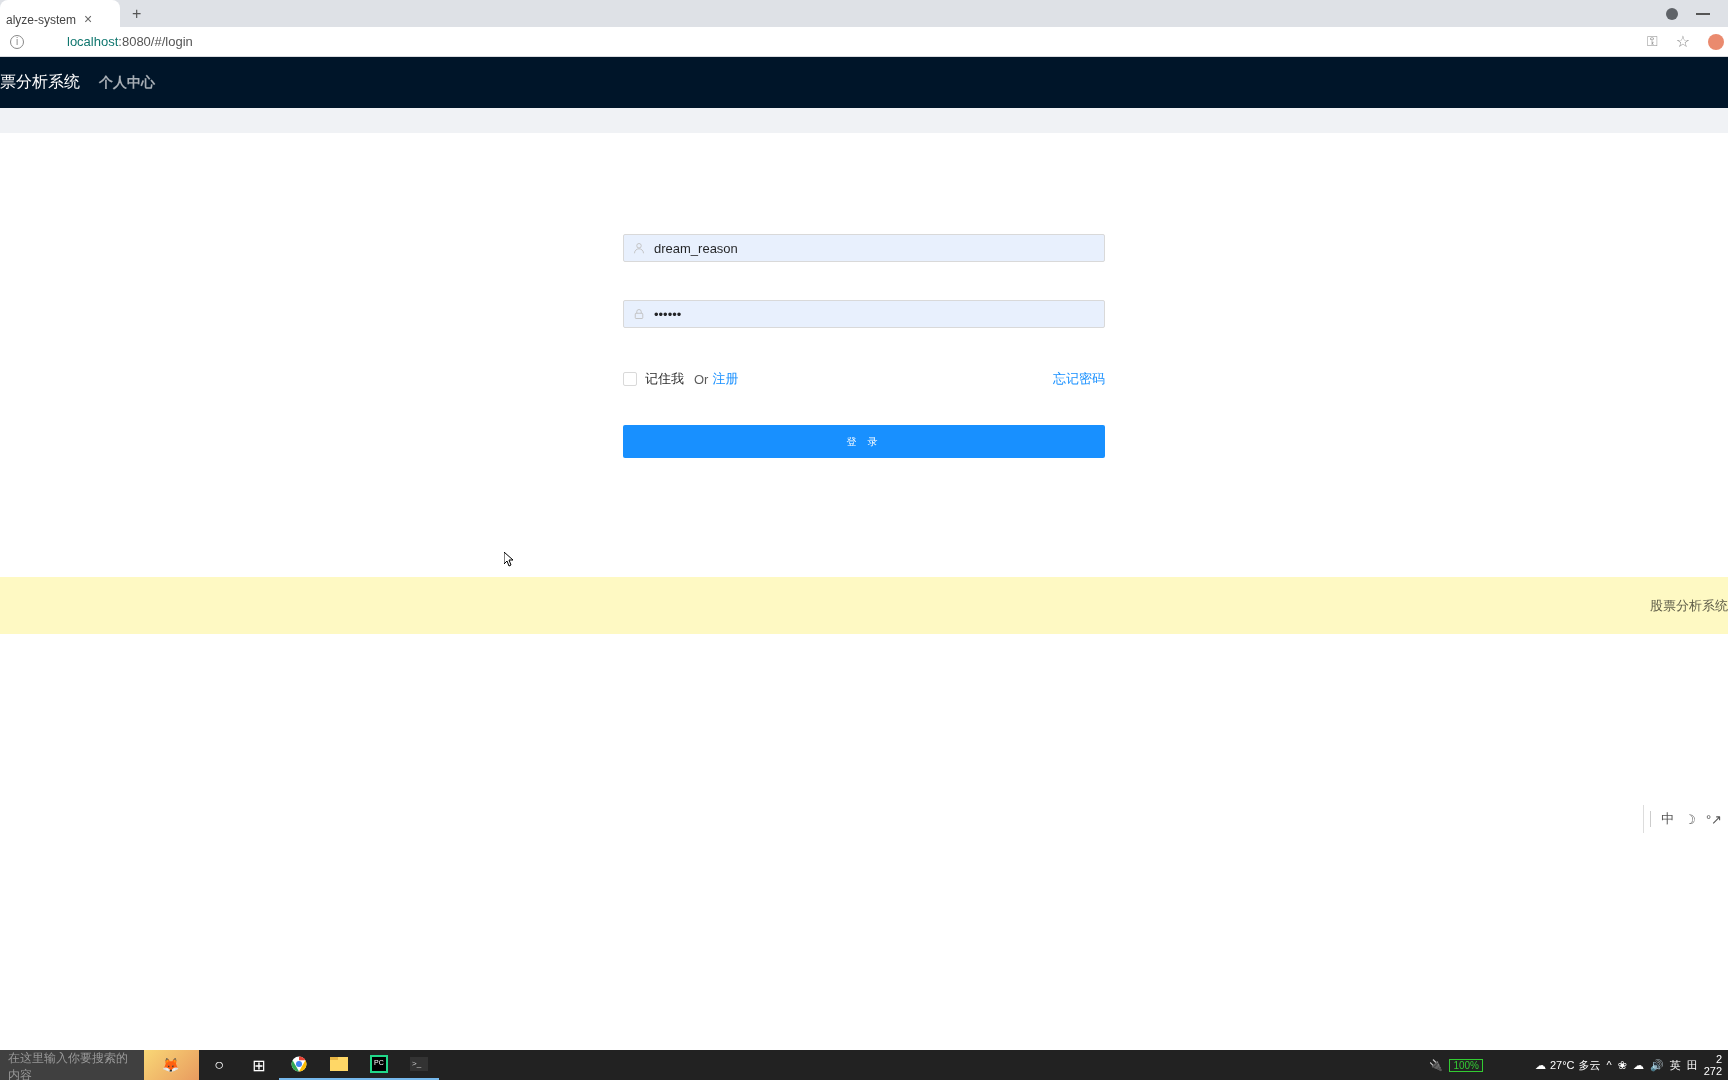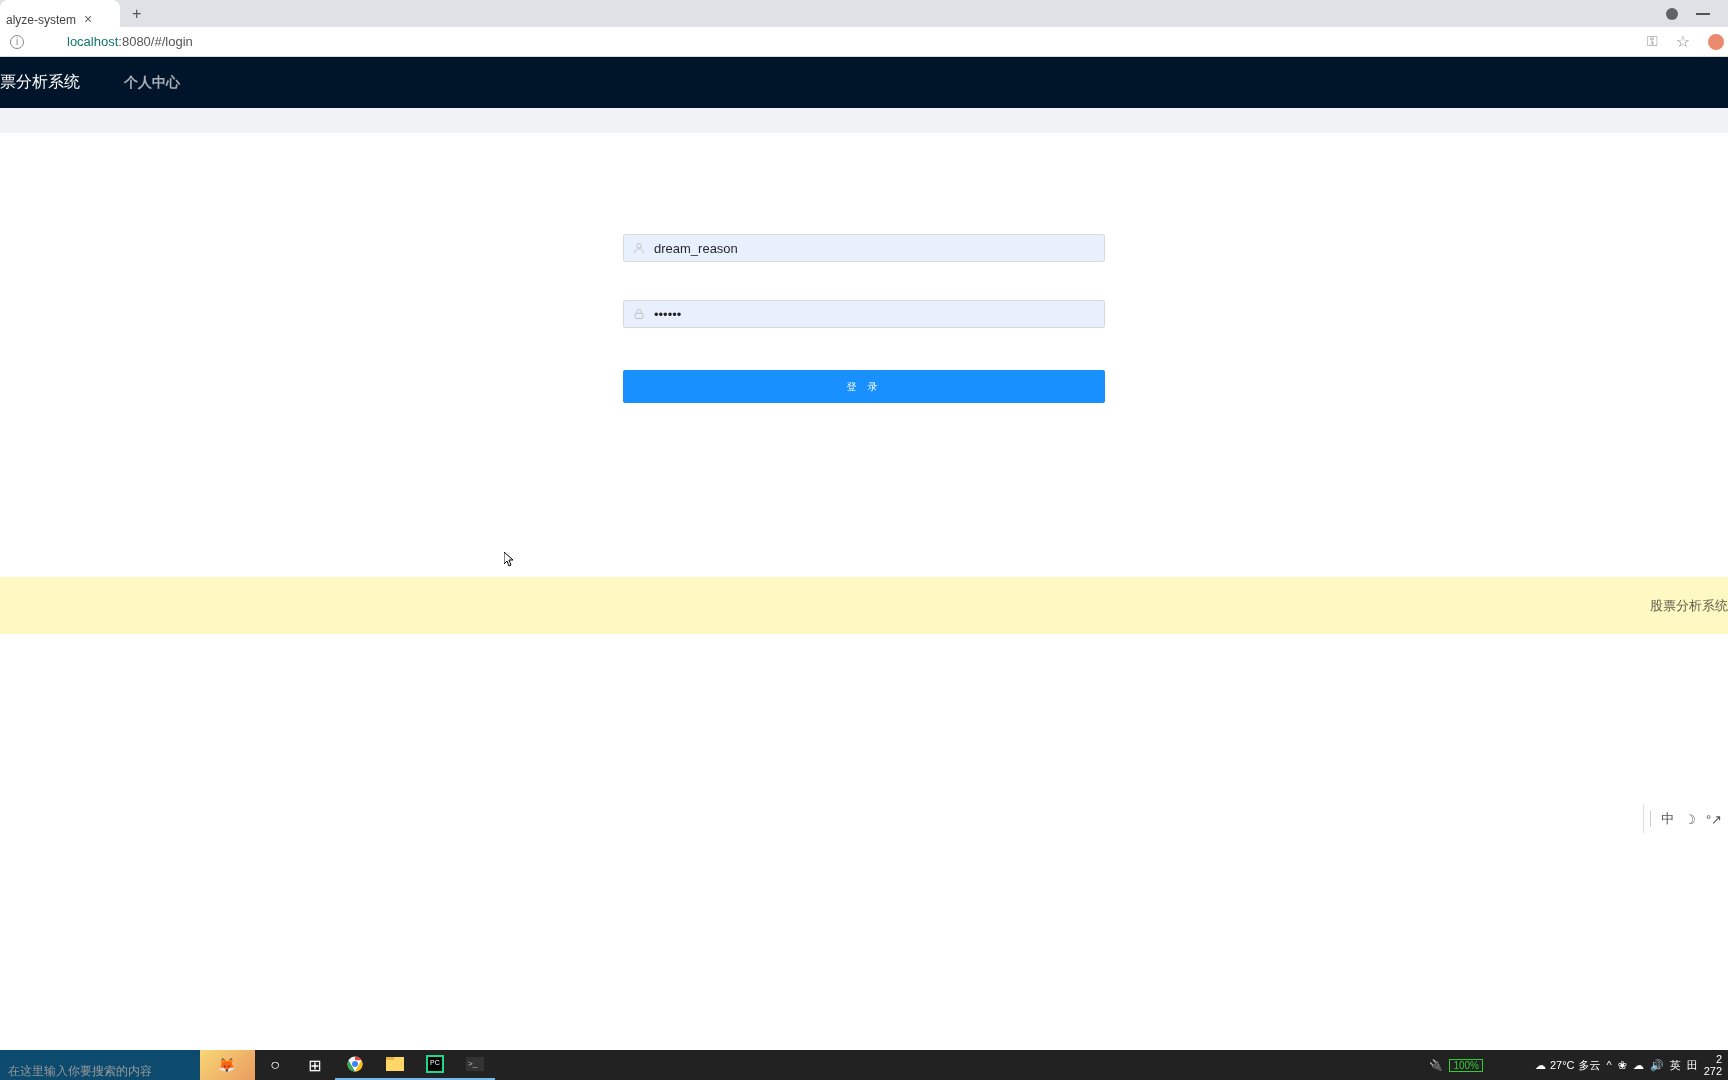--- a/index.html
+++ b/index.html
@@ -12,42 +12,42 @@
     .incognito-dot { width: 12px; height: 12px; border-radius: 50%; background: #5f6368; }
     .minimize { width: 14px; height: 2px; background: #555; }
     .address-bar { height: 30px; background: #fff; display: flex; align-items: center; padding: 0 10px; border-bottom: 1px solid #dadce0; gap: 8px; }
     .site-info { width: 14px; height: 14px; border: 1.5px solid #888; border-radius: 50%; display: flex; align-items: center; justify-content: center; font-size: 10px; color: #888; }
     .url { font-size: 13px; color: #555; }
     .url .host { color: #0f766e; padding-left: 35px; }
     .addr-right { margin-left: auto; display: flex; gap: 18px; align-items: center; }
     .key-icon { font-size: 14px; color: #888; }
     .star-icon { font-size: 16px; color: #888; }
     .avatar { width: 16px; height: 16px; border-radius: 50%; background: #ea8a6e; margin-right: -6px; }
-    .nav-bar { height: 51px; background: #001529; display: flex; align-items: center; padding-left: 0; gap: 44px; }
+    .nav-bar { height: 51px; background: #001529; display: flex; align-items: center; padding-left: 0; gap: 19px; }
     .brand { color: #fff; font-size: 16px; font-weight: 500; margin-left: 0; }
     .nav-link { color: rgba(255,255,255,0.65); font-size: 14px; cursor: pointer; font-weight: bold; }
     .sub-header { height: 25px; background: #f0f2f5; }
     .content { background: #fff; height: 444px; padding-top: 101px; }
     .login-form { width: 482px; margin: 0 auto; }
     .input-wrap { position: relative; margin-bottom: 38px; }
     .input-wrap:first-child { margin-bottom: 38px; }
     .input-wrap.password-wrap { margin-bottom: 42px; }
     .input { width: 100%; height: 28px; border: 1px solid #d9d9d9; border-radius: 2px; padding: 0 12px 0 30px; font-size: 13px; color: rgba(0,0,0,0.85); background: #e8f0fd; outline: none; }
     .input-icon { position: absolute; left: 10px; top: 50%; transform: translateY(-50%); color: #bfbfbf; width: 12px; height: 12px; }
     .options-row { display: flex; align-items: center; font-size: 13px; color: rgba(0,0,0,0.85); margin-bottom: 37px; }
     .checkbox { width: 14px; height: 14px; border: 1px solid #d9d9d9; border-radius: 2px; margin-right: 8px; cursor: pointer; }
     .or-text { margin-left: 10px; color: rgba(0,0,0,0.65); }
     .register-link { color: #1890ff; margin-left: 4px; cursor: pointer; }
     .forgot-link { margin-left: auto; color: #1890ff; cursor: pointer; }
     .login-btn { width: 100%; height: 33px; background: #1890ff; border: none; color: #fff; font-size: 10px; letter-spacing: 4px; border-radius: 2px; cursor: pointer; }
     .footer-band { background: #fef9c3; height: 57px; display: flex; align-items: center; justify-content: flex-end; font-size: 13px; color: rgba(0,0,0,0.65); margin-top: 0; }
     .ime-bar { position: absolute; right: 0; top: 805px; display: flex; align-items: center; gap: 10px; padding: 0 6px; height: 28px; color: #555; font-size: 13px; background: #fff; border-left: 1px solid #ddd; }
     .ime-sep { width: 1px; height: 16px; background: #ccc; }
     .taskbar { position: absolute; bottom: 0; left: 0; right: 0; height: 30px; background: #222; display: flex; align-items: center; }
-    .search-box { background: #0c4a6e; height: 30px; width: 200px; display: flex; align-items: flex-end; padding: 0 8px; font-size: 12px; color: #999; }
+    .search-box { background: #404040; height: 30px; width: 144px; display: flex; align-items: flex-start; padding: 0 8px; font-size: 12px; color: #999; }
     .taskbar-illustration { width: 55px; height: 30px; background: linear-gradient(135deg, #f9d776, #e89b5f); display: flex; align-items: center; justify-content: center; font-size: 14px; }
     .taskbar-icons { display: flex; align-items: center; gap: 0; }
     .taskbar-btn { width: 40px; height: 30px; display: flex; align-items: center; justify-content: center; color: #fff; cursor: pointer; }
     .taskbar-btn.active { border-bottom: 2px solid #76b9ed; }
     .taskbar-right { margin-left: auto; display: flex; align-items: center; gap: 6px; padding-right: 6px; color: #fff; font-size: 11px; }
     .battery { border: 1px solid #3c3; padding: 0 3px; font-size: 10px; color: #3c3; }
     .weather { display: flex; align-items: center; gap: 4px; }
     .cursor { position: absolute; left: 504px; top: 552px; width: 12px; height: 16px; pointer-events: none; }
   </style>
 </head>
@@ -92,20 +92,27 @@
           <path d="M2 15c0-3.3 2.7-6 6-6s6 2.7 6 6" fill="none" stroke="currentColor" stroke-width="1.2"></path>
         </svg>
       <input class="input" value="dream_reason" style="">
     </div>
     <div class="input-wrap password-wrap">
       <svg class="input-icon" viewBox="0 0 16 16">
           <rect x="3" y="7" width="10" height="7" rx="1" fill="none" stroke="currentColor" stroke-width="1.2"></rect>
           <path d="M5 7V5a3 3 0 016 0v2" fill="none" stroke="currentColor" stroke-width="1.2"></path>
         </svg>
       <input class="input" type="password" value="••••••" style="">
+    </div>
+    <div class="options-row">
+      <div class="checkbox"></div>
+      <span>记住我</span>
+      <span class="or-text">Or</span>
+      <span class="register-link">注册</span>
+      <span class="forgot-link">忘记密码</span>
     </div>
     <button class="login-btn">登 录</button>
   </div>
 </div>
 
 <div class="footer-band">
   <span>股票分析系统</span>
 </div>
 
 <div class="ime-bar">

